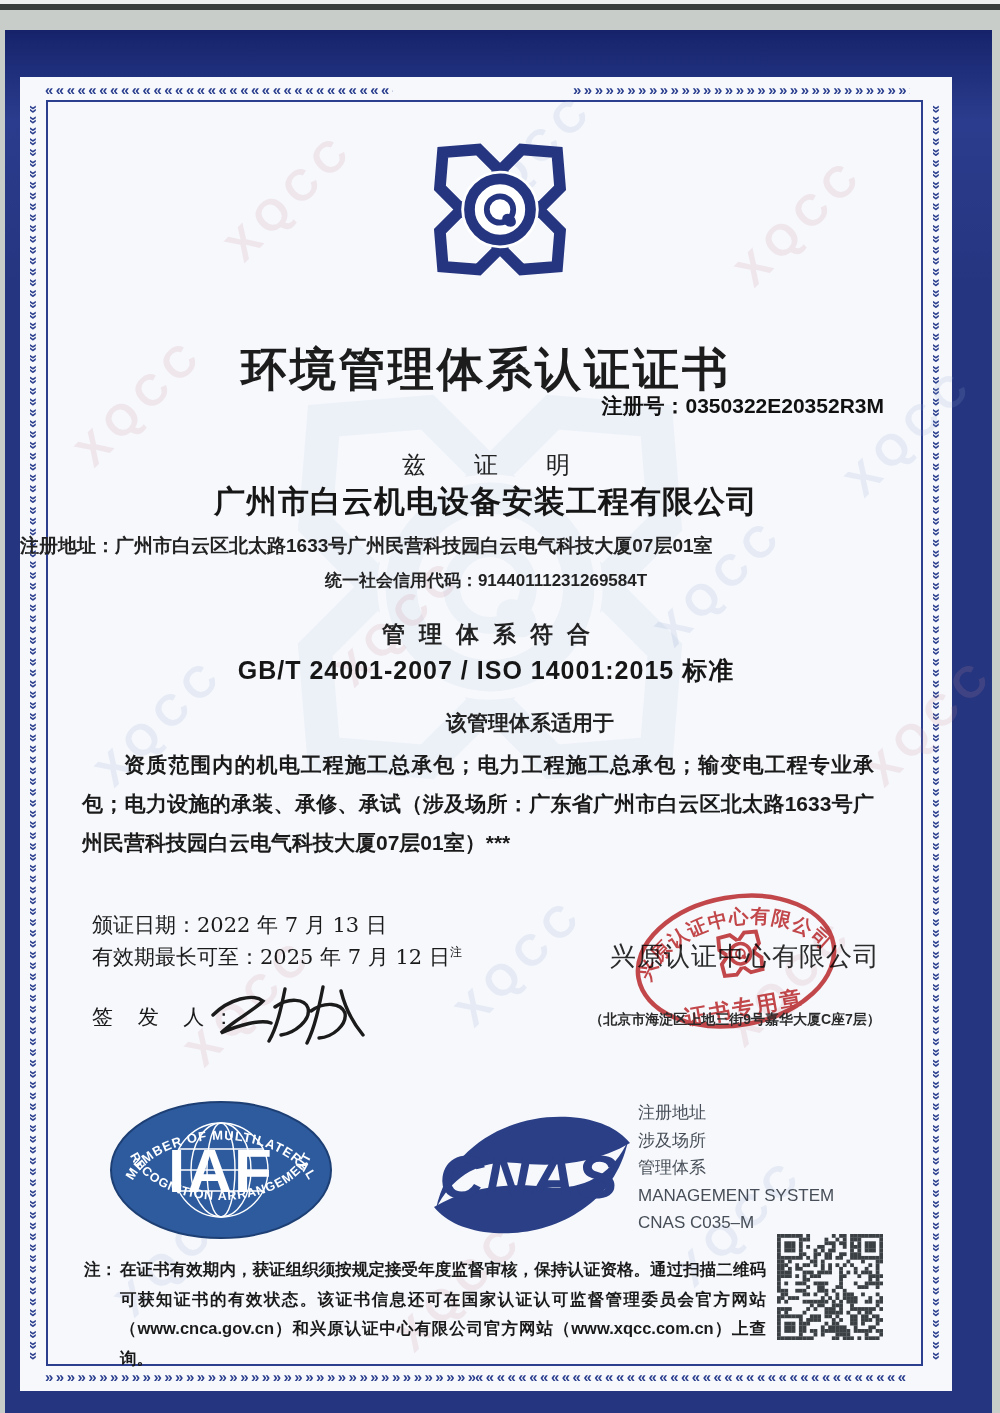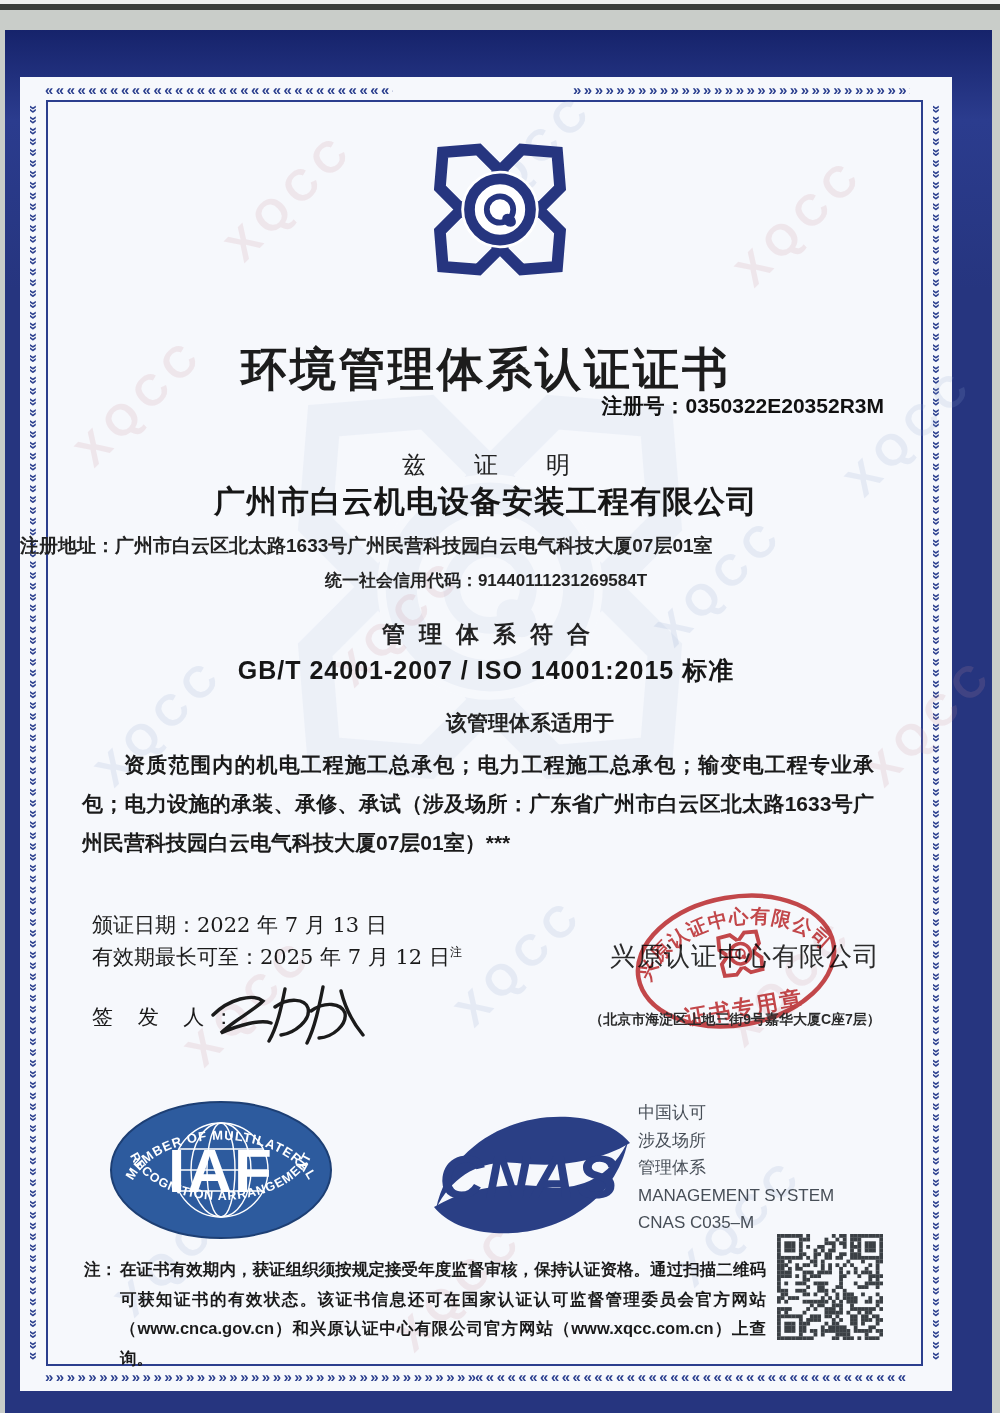--- a/index.html
+++ b/index.html
@@ -211,21 +211,21 @@
 
   <svg class="cnas" viewBox="0 0 220 138">
     <g fill="#2a3f85">
       <path d="M14,104 C28,38 92,8 148,12 C175,14 196,23 208,38 C170,60 130,62 95,58 C60,54 30,70 14,104 Z"></path>
       <path d="M206,36 C192,102 128,132 72,128 C45,126 24,117 12,102 C50,80 90,78 125,82 C160,86 190,70 206,36 Z"></path>
     </g>
     <text x="107" y="93" font-size="62" font-weight="bold" font-style="italic" fill="#2a3f85" text-anchor="middle" letter-spacing="1">CNAS</text>
   </svg>
 
   <div class="accred-block">
-    <div>中国认可</div>
+    <div>注册地址</div>
     <div>涉及场所</div>
     <div>管理体系</div>
     <div>MANAGEMENT SYSTEM</div>
     <div>CNAS C035–M</div>
   </div>
 
   <div class="footnote">
     <div class="fn-label">注：</div>
     <div class="fn-text">在证书有效期内，获证组织须按规定接受年度监督审核，保持认证资格。通过扫描二维码可获知证书的有效状态。该证书信息还可在国家认证认可监督管理委员会官方网站（www.cnca.gov.cn）和兴原认证中心有限公司官方网站（www.xqcc.com.cn）上查询。</div>
   </div>

